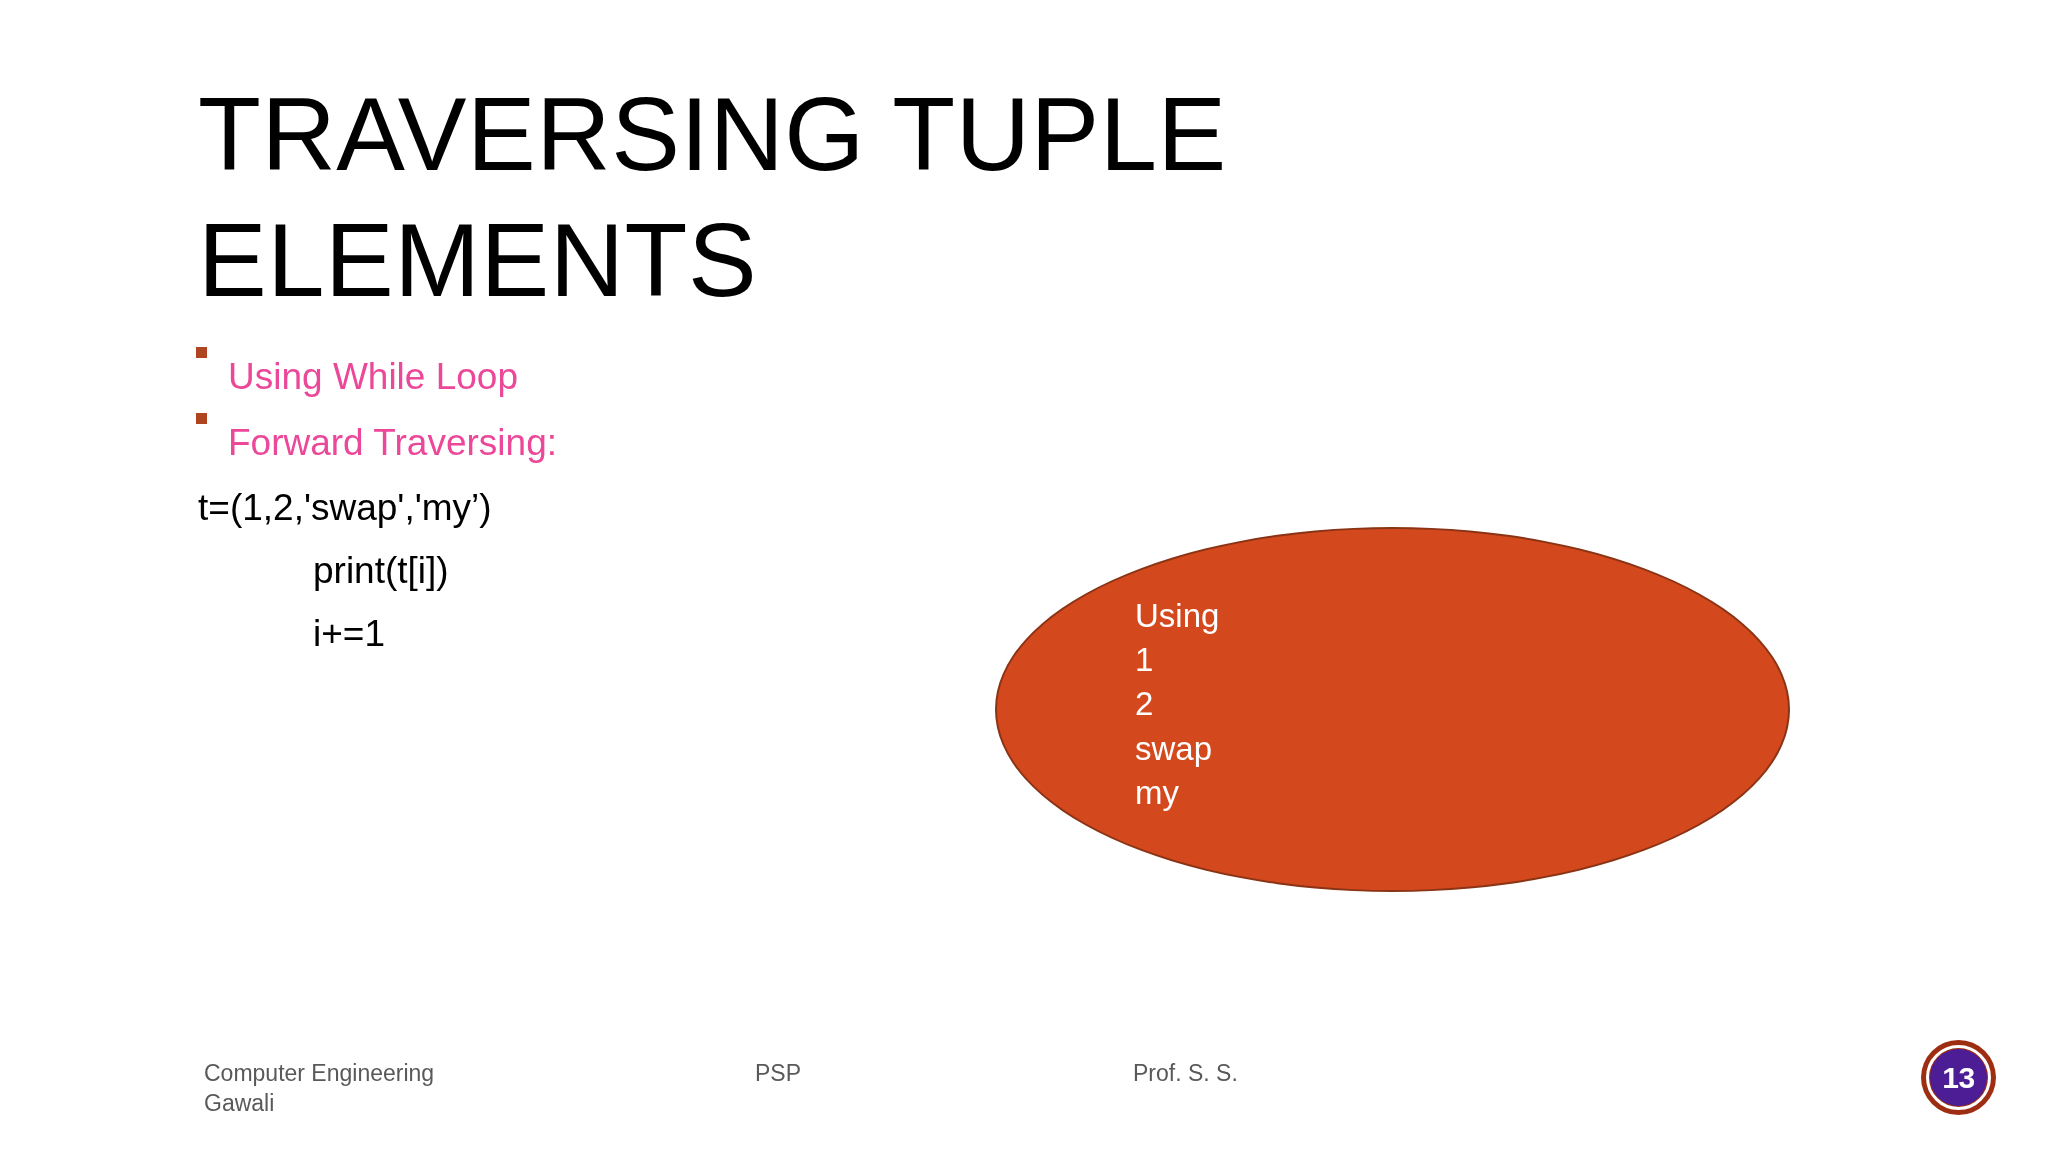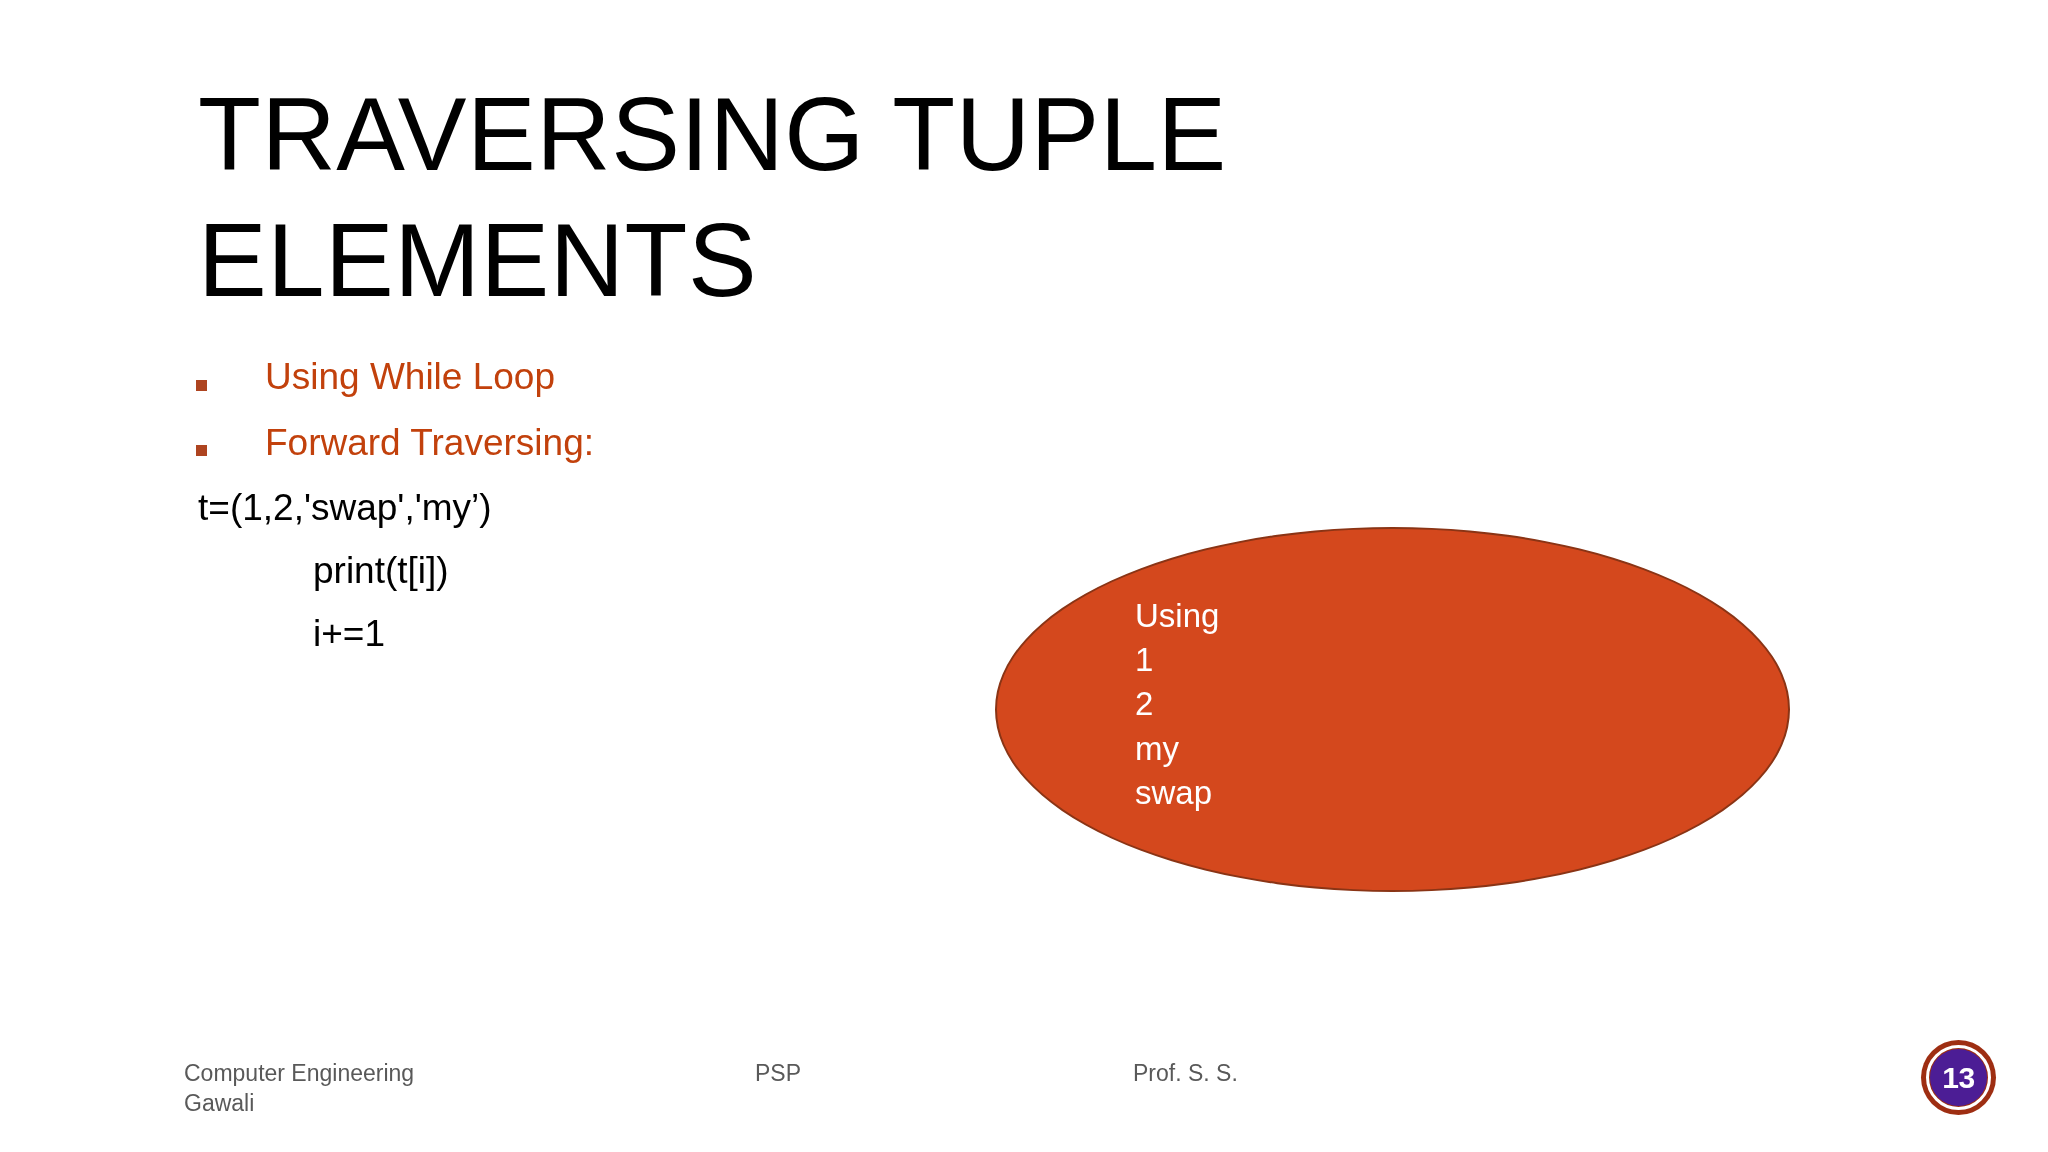--- a/index.html
+++ b/index.html
@@ -36,26 +36,25 @@
 
   
   #content-body {
     position: absolute;
     left: 196px;
     top: 355px;
     width: 900px;
   }
   .bullet-line {
     display: flex;
-    align-items: flex-end;
+    align-items: flex-start;
     margin-bottom: 22px;
-    color: #c2410c;
+    color: #ec4899;
     font-size: 37px;
     line-height: 1.18;
-    gap: 37px;
   }
   .bullet-marker {
     flex: 0 0 auto;
     width: 11px;
     height: 11px;
     background: #AE4420;
     margin-right: 21px;
     position: relative;
     top: -8px;
   }
@@ -99,21 +98,21 @@
     white-space: pre;
   }
 
   
   .footer-item {
     position: absolute;
     color: #595959;
     font-size: 23px;
     line-height: 1.32;
   }
-  #footer-left  { left: 184px;  top: 1058px; width: 270px; }
+  #footer-left  { left: 204px;  top: 1058px; width: 270px; }
   #footer-center{ left: 755px;  top: 1058px; width: 260px; }
   #footer-right { left: 1133px; top: 1058px; width: 320px; }
 
   
   #slide-number-badge {
     position: absolute;
     left: 1921px;
     top: 1040px;
     width: 75px;
     height: 75px;
@@ -178,22 +177,22 @@
     <div class="code-line indent-1">i+=1</div>
 
   </div>
 
   <div id="output-ellipse"></div>
 
   <div id="output-text">
     <div class="out-line">Using</div>
     <div class="out-line">1</div>
     <div class="out-line">2</div>
+    <div class="out-line">swap</div>
     <div class="out-line">my</div>
-    <div class="out-line">swap</div>
   </div>
 
   <div class="footer-item" id="footer-left">Computer Engineering Gawali</div>
 
   <div class="footer-item" id="footer-center">PSP</div>
 
   <div class="footer-item" id="footer-right">Prof. S. S.</div>
 
   <div id="slide-number-badge">
     <div class="badge-outer"></div>

